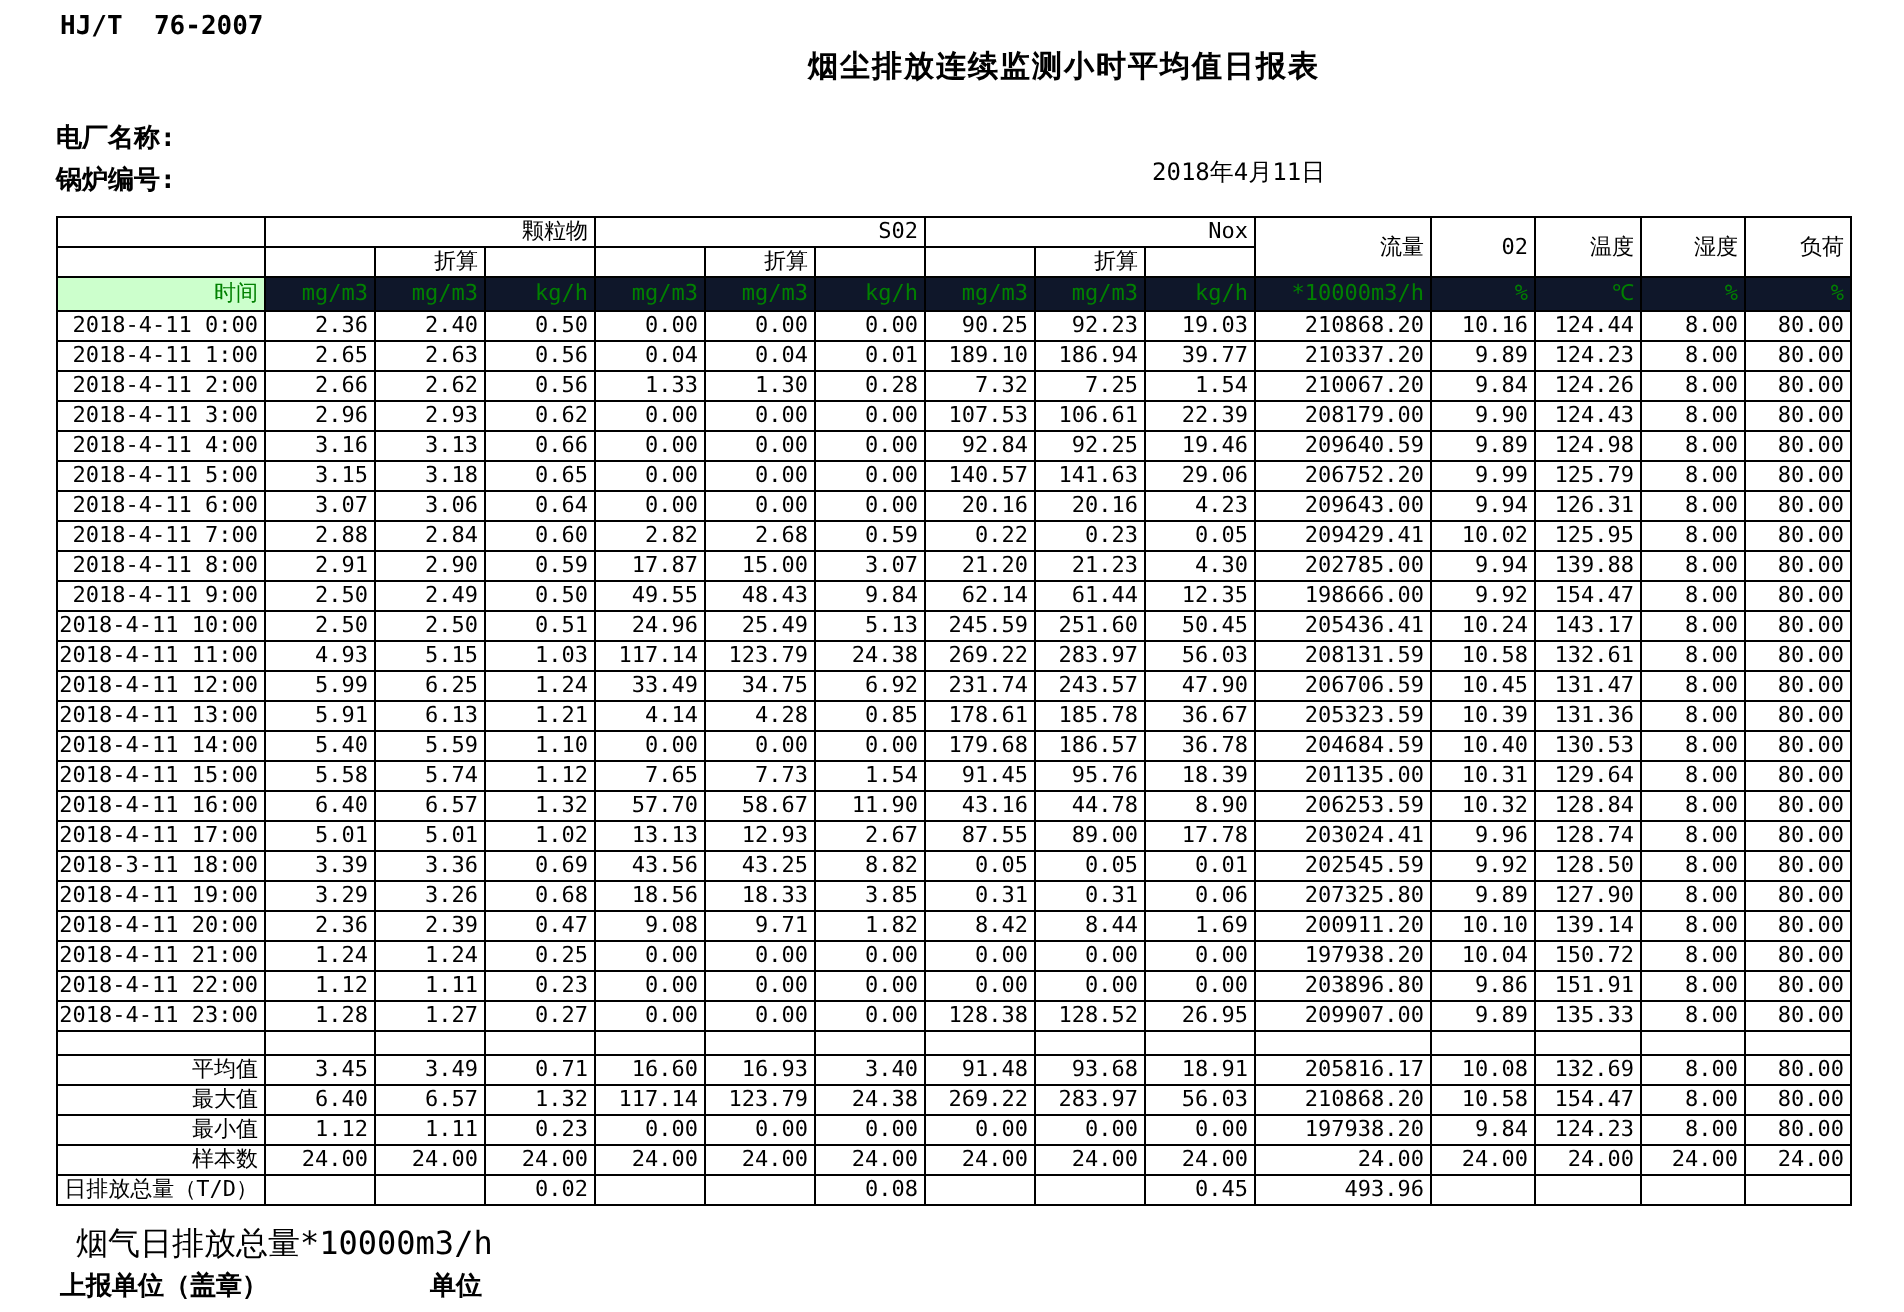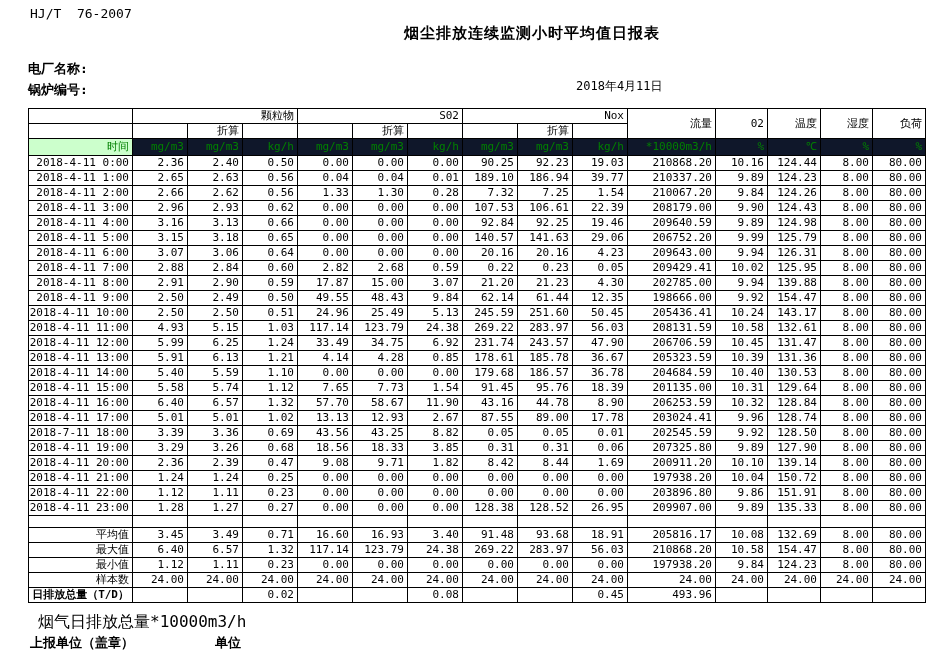--- a/index.html
+++ b/index.html
@@ -2,21 +2,21 @@
 <html><head>
 <meta charset="utf-8">
 <style>
   html,body{margin:0;padding:0;}
   body{
     width:952px;height:656px;background:#ffffff;position:relative;
     font-family:"DejaVu Sans Mono","Liberation Mono",monospace;
     color:#000;
   }
   .abs{position:absolute;white-space:pre;}
-  .std-code{left:30px;top:6px;font-size:13px;font-weight:normal;}
+  .std-code{left:30px;top:6px;font-size:13px;font-weight:bold;}
   .title{left:0;top:24px;width:660px;text-align:right;font-size:15px;font-weight:bold;letter-spacing:1px;}
   .plant{left:28px;top:60px;font-size:13px;font-weight:bold;}
   .boiler{left:28px;top:81px;font-size:13px;font-weight:bold;}
   .date{left:576px;top:78px;font-size:12px;}
   table.rpt{
     position:absolute;left:28px;top:108px;
     border-collapse:collapse;table-layout:fixed;
   }
   table.rpt td{
     border:1px solid #000;
@@ -25,21 +25,21 @@
     text-align:right;
   }
   td.hd{text-align:center;font-size:12px;padding:0;}
   td.grn{background:#0f172a;color:#008000;text-align:center;font-size:11px;padding:0;}
   td.grn-time{background:#ccffcc;color:#008000;text-align:center;font-size:12px;padding:0;height:16px;line-height:16px;margin-top:16px;}
   tr.units-r td{height:16px;line-height:16px;}
   td.time{text-align:right;padding-right:2px;}
   td.lbl{text-align:right;font-size:12px;padding-right:2px;}
   tr.blank-r td{height:11px;line-height:11px;}
   td.noleft{border-left:none;}
-  td.openlbl{border-left:none;border-bottom:none;font-weight:bold;}
+  td.openlbl{border-left:none;border-bottom:none;}
   .footer1{left:38px;top:612px;font-size:16px;}
   .footer2{left:30px;top:634px;font-size:13px;font-weight:bold;}
   .footer3{left:215px;top:634px;font-size:13px;font-weight:bold;}
 </style>
 </head>
 <body>
 
 <div class="abs std-code">HJ/T  76-2007</div>
 <div class="abs title">烟尘排放连续监测小时平均值日报表</div>
 <div class="abs plant">电厂名称:</div>
@@ -407,21 +407,21 @@
         <td class="num">87.55</td>
         <td class="num">89.00</td>
         <td class="num">17.78</td>
         <td class="num">203024.41</td>
         <td class="num">9.96</td>
         <td class="num">128.74</td>
         <td class="num">8.00</td>
         <td class="num">80.00</td>
       </tr>
       <tr>
-        <td class="time">2018-7-11 18:00</td>
+        <td class="time">2018-3-11 18:00</td>
         <td class="num">3.39</td>
         <td class="num">3.36</td>
         <td class="num">0.69</td>
         <td class="num">43.56</td>
         <td class="num">43.25</td>
         <td class="num">8.82</td>
         <td class="num">0.05</td>
         <td class="num">0.05</td>
         <td class="num">0.01</td>
         <td class="num">202545.59</td>

